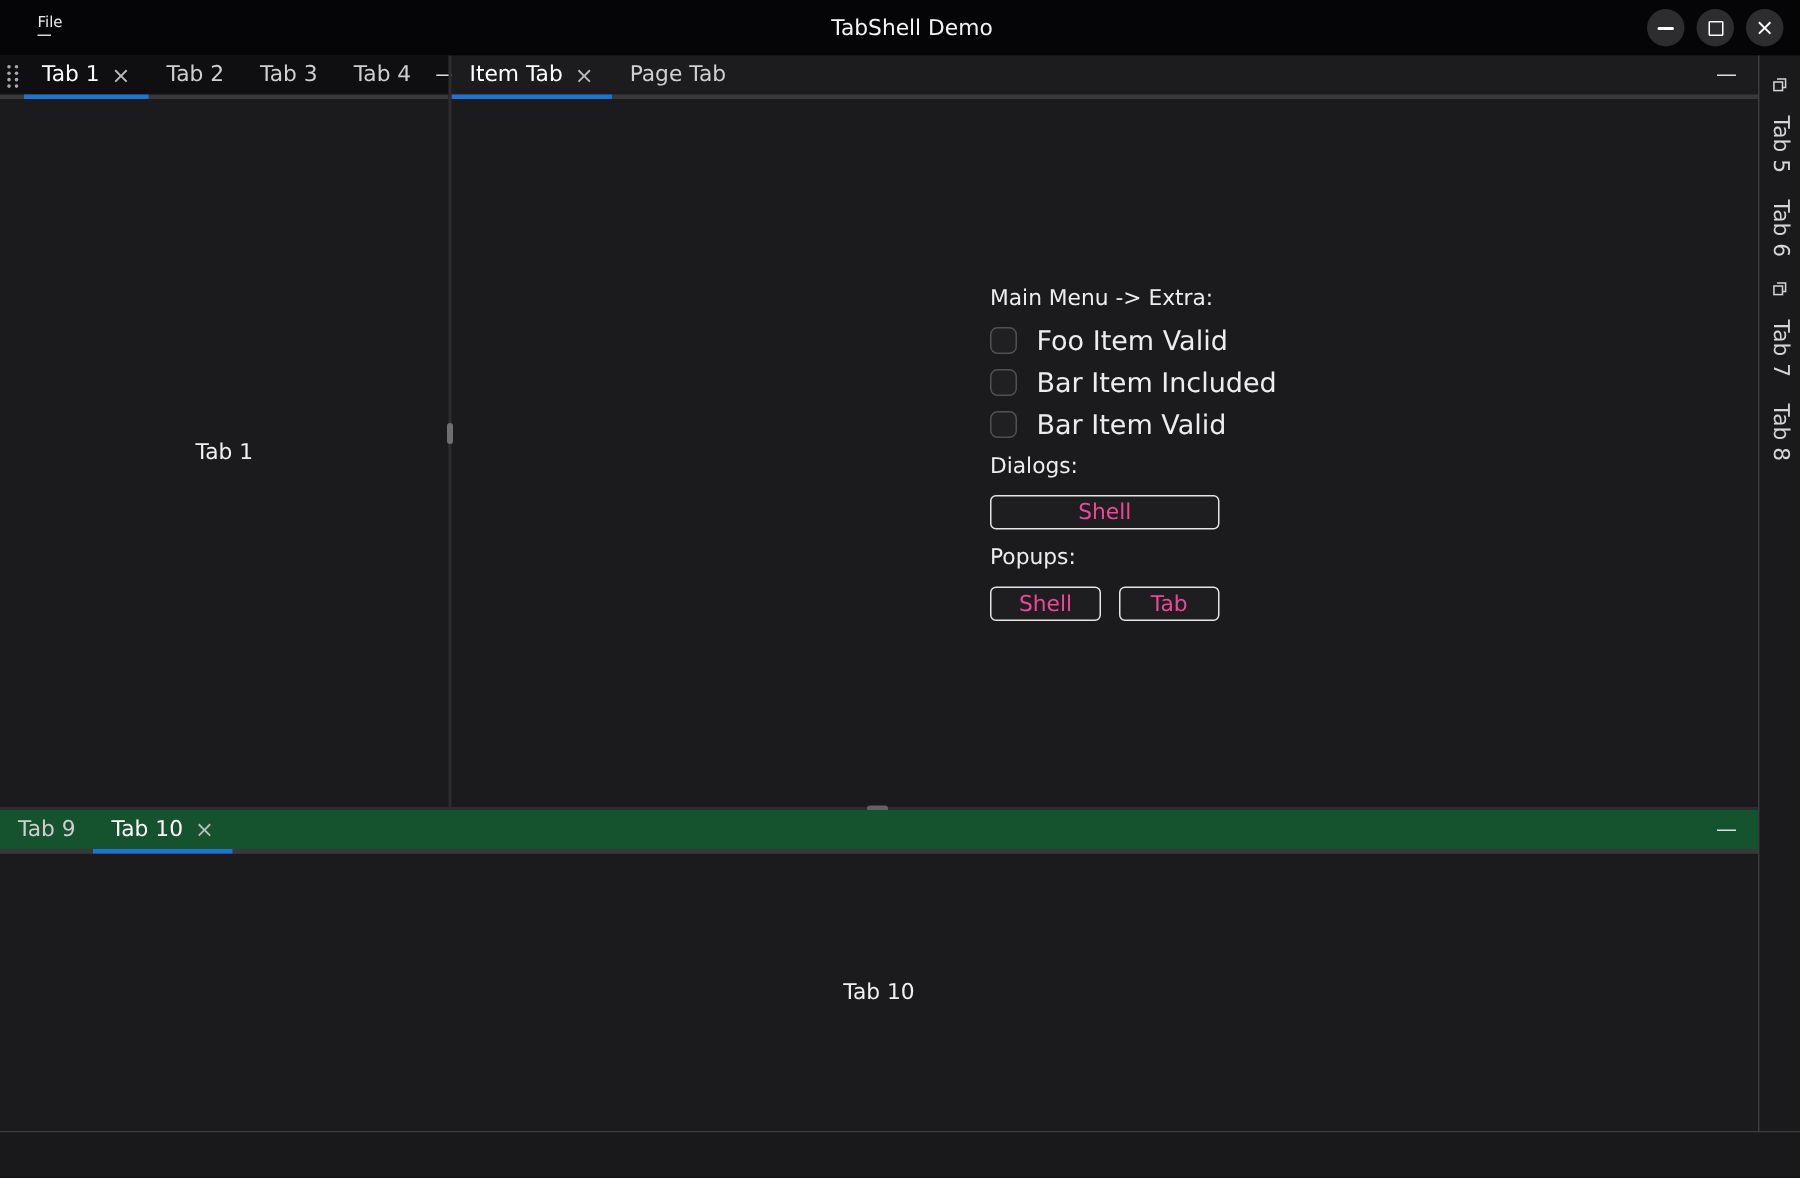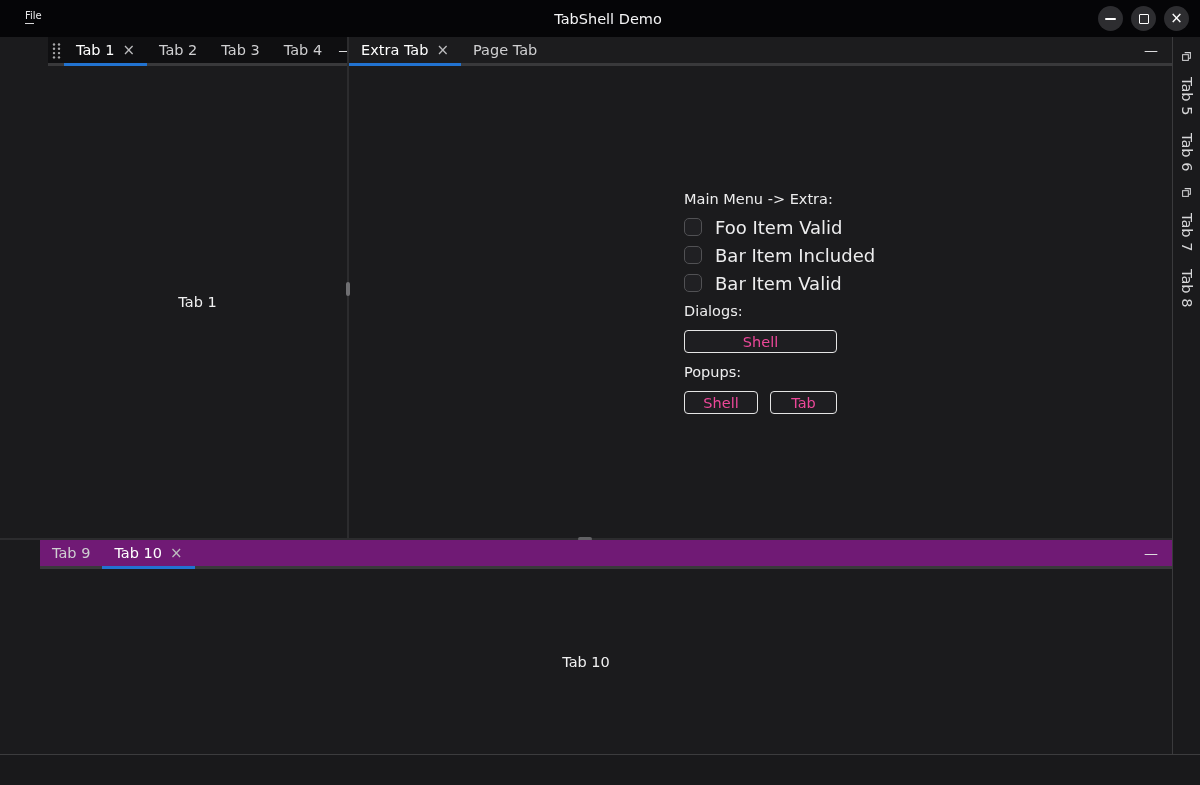--- a/index.html
+++ b/index.html
@@ -49,21 +49,21 @@
   .min-btn {
     margin-left:auto; align-self:center; margin-right:10px;
     color:#dcdcde; font-size:14px; line-height:1; padding:2px 4px;
   }
   .pane-content {
     flex:1; display:flex; align-items:center; justify-content:center;
     font-size:14.5px; color:#f0f0f1;
   }
 
   
-  .top-split { position:absolute; top:37px; left:0; width:1172px; height:501px; display:flex;padding-left:48px; }
+  .top-split { position:absolute; top:37px; left:0; width:1172px; height:501px; display:flex; }
   .left-pane { width:299px; flex:none; }
   .left-pane .tabbar { background:#0f0f11; }
   .v-splitter { width:2px; flex:none; background:#2c2c2e; position:relative; }
   .v-splitter .handle { position:absolute; top:245px; left:-1px; width:4px; height:14px; background:#6f6f72; border-radius:2px; }
   .main-pane { flex:1; }
   .main-pane .tabbar { background:#1c1c1e; }
   .grip { align-self:center; margin:0 2px 0 3px; flex:none; }
 
   
   .ctrl-col { display:flex; flex-direction:column; gap:10px; width:153px; }
@@ -82,21 +82,21 @@
   }
   .btn-wide { width:153px; }
   .btn-row { display:flex; gap:12px; }
   .btn-shell { width:74px; }
   .btn-tab { width:67px; }
 
   
   .h-splitter { position:absolute; top:538px; left:0; width:1172px; height:2px; background:#2c2c2e; }
   .h-splitter .handle { position:absolute; left:578px; top:-1px; width:14px; height:4px; background:#626265; border-radius:2px; }
   .bottom-pane { position:absolute; top:540px; left:0; width:1172px; height:214px; }
-  .bottom-pane .tabbar { background:#701a75;margin-left:40px; }
+  .bottom-pane .tabbar { background:#14532d; }
 
   
   .sidebar {
     position:absolute; top:37px; right:0; width:28px; height:718px;
     background:#1a1a1c; border-left:1px solid #3a3a3c;
     display:flex; flex-direction:column; align-items:center;
     padding-top:12px; gap:8px;
   }
   .side-tab {
     writing-mode:vertical-rl; font-size:14.5px; color:#d6d6d8;
@@ -165,21 +165,21 @@
       </div>
     </div>
 
     <div class="v-splitter">
       <div class="handle"></div>
     </div>
 
     <div class="main-pane pane">
       <div class="tabbar">
         <div class="tab active">
-          <span>Extra Tab</span>
+          <span>Item Tab</span>
           <span class="tab-close">×</span>
         </div>
         <div class="tab">
           <span>Page Tab</span>
         </div>
         <div class="min-btn">—</div>
       </div>
       <div class="pane-content">
         <div class="ctrl-col">
           <div class="ctrl-label">Main Menu -&gt; Extra:</div>

